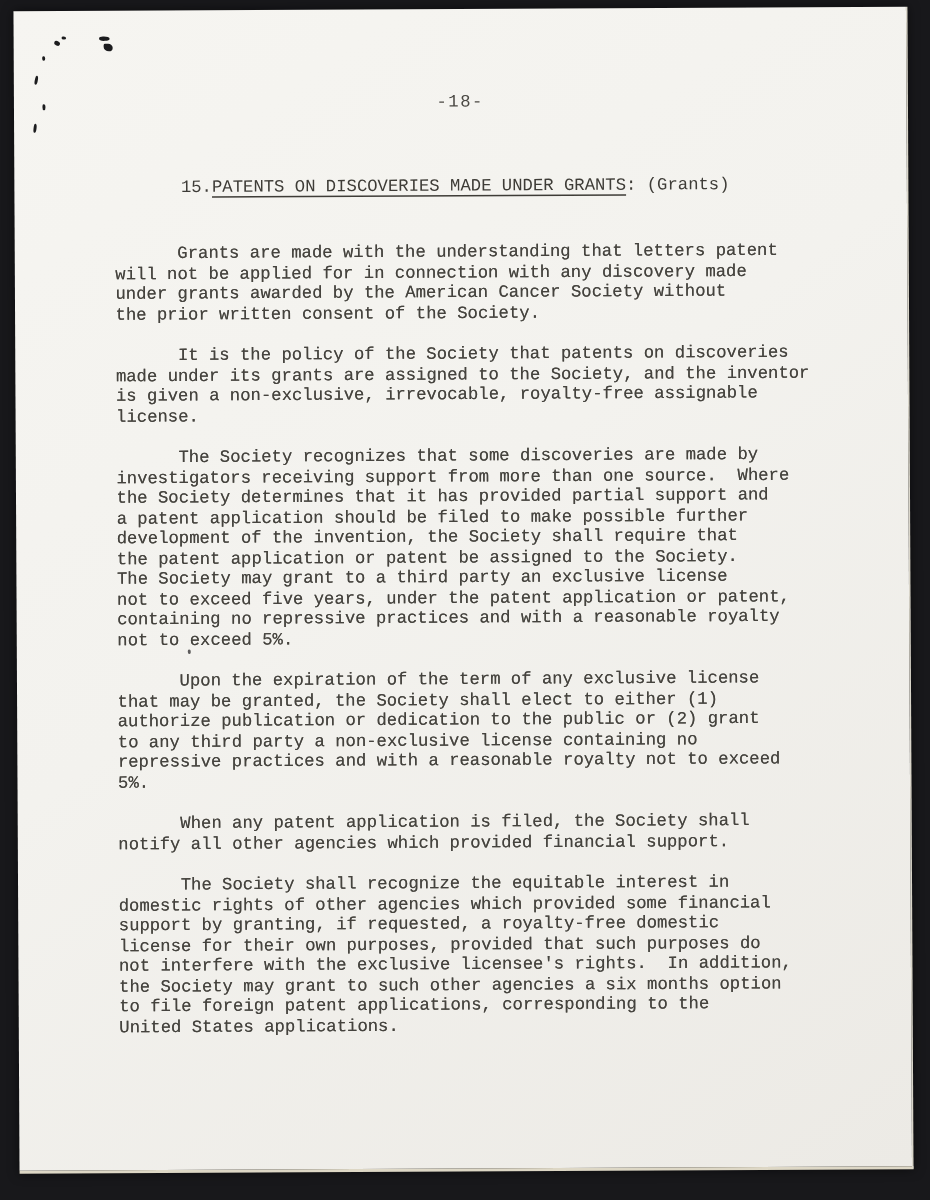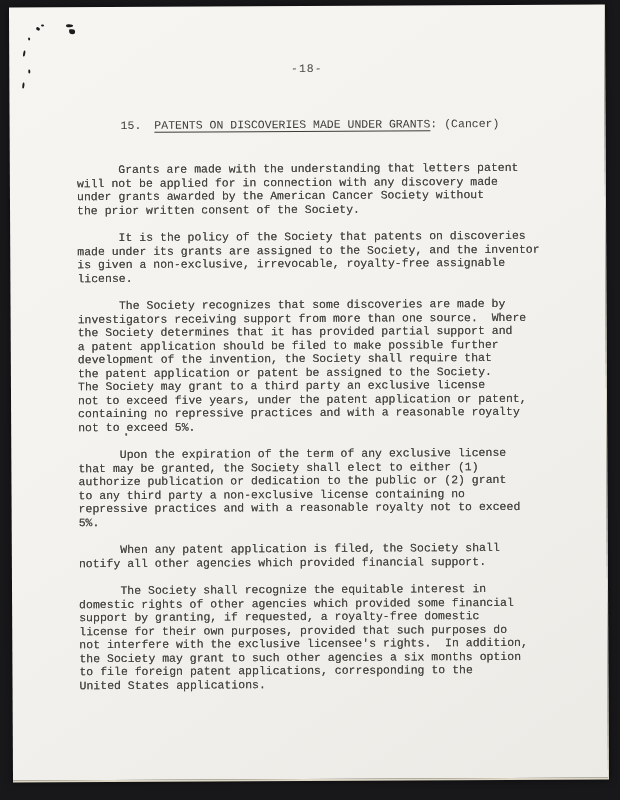--- a/index.html
+++ b/index.html
@@ -29,21 +29,21 @@
     color:#4a4843;
     letter-spacing:1px;
   }
   .heading{
     position:absolute;
     top:112px;left:111px;
     font-size:11.5px;
     color:#3e3c37;
     white-space:pre;
   }
-  .heading .h-num{margin-right:13px;}
+  .heading .h-num{}
   .heading .h-title{
     text-decoration:underline;
     text-underline-offset:3px;
   }
   .body-text{
     position:absolute;
     top:156px;left:67px;
     width:500px;
   }
   .body-text p{
@@ -70,21 +70,21 @@
   <div class="speck" style="left:57px;top:17px;width:7px;height:3px;"></div>
   <div class="speck" style="left:60px;top:22px;width:6px;height:5px;border-radius:20% 60% 50% 70%;"></div>
   <div class="speck" style="left:19px;top:30px;width:2px;height:3px;"></div>
   <div class="speck" style="left:14px;top:43px;width:2px;height:6px;transform:rotate(12deg);"></div>
   <div class="speck" style="left:19px;top:62px;width:2px;height:4px;"></div>
   <div class="speck" style="left:13px;top:75px;width:2px;height:6px;transform:rotate(8deg);"></div>
   <div class="speck" style="left:114px;top:426px;width:2px;height:3px;opacity:0.7;"></div>
 
   <div class="page-number">-18-</div>
 
-  <div class="heading"><span class="h-num">15.</span><span class="h-title">PATENTS ON DISCOVERIES MADE UNDER GRANTS</span><span class="h-suffix">: (Cancer)</span></div>
+  <div class="heading"><span class="h-num">15.</span><span class="h-title">PATENTS ON DISCOVERIES MADE UNDER GRANTS</span><span class="h-suffix">: (Grants)</span></div>
 
   <div class="body-text">
     <p>      Grants are made with the understanding that letters patent
 will not be applied for in connection with any discovery made
 under grants awarded by the American Cancer Society without
 the prior written consent of the Society.</p>
     <p>      It is the policy of the Society that patents on discoveries
 made under its grants are assigned to the Society, and the inventor
 is given a non-exclusive, irrevocable, royalty-free assignable
 license.</p>

